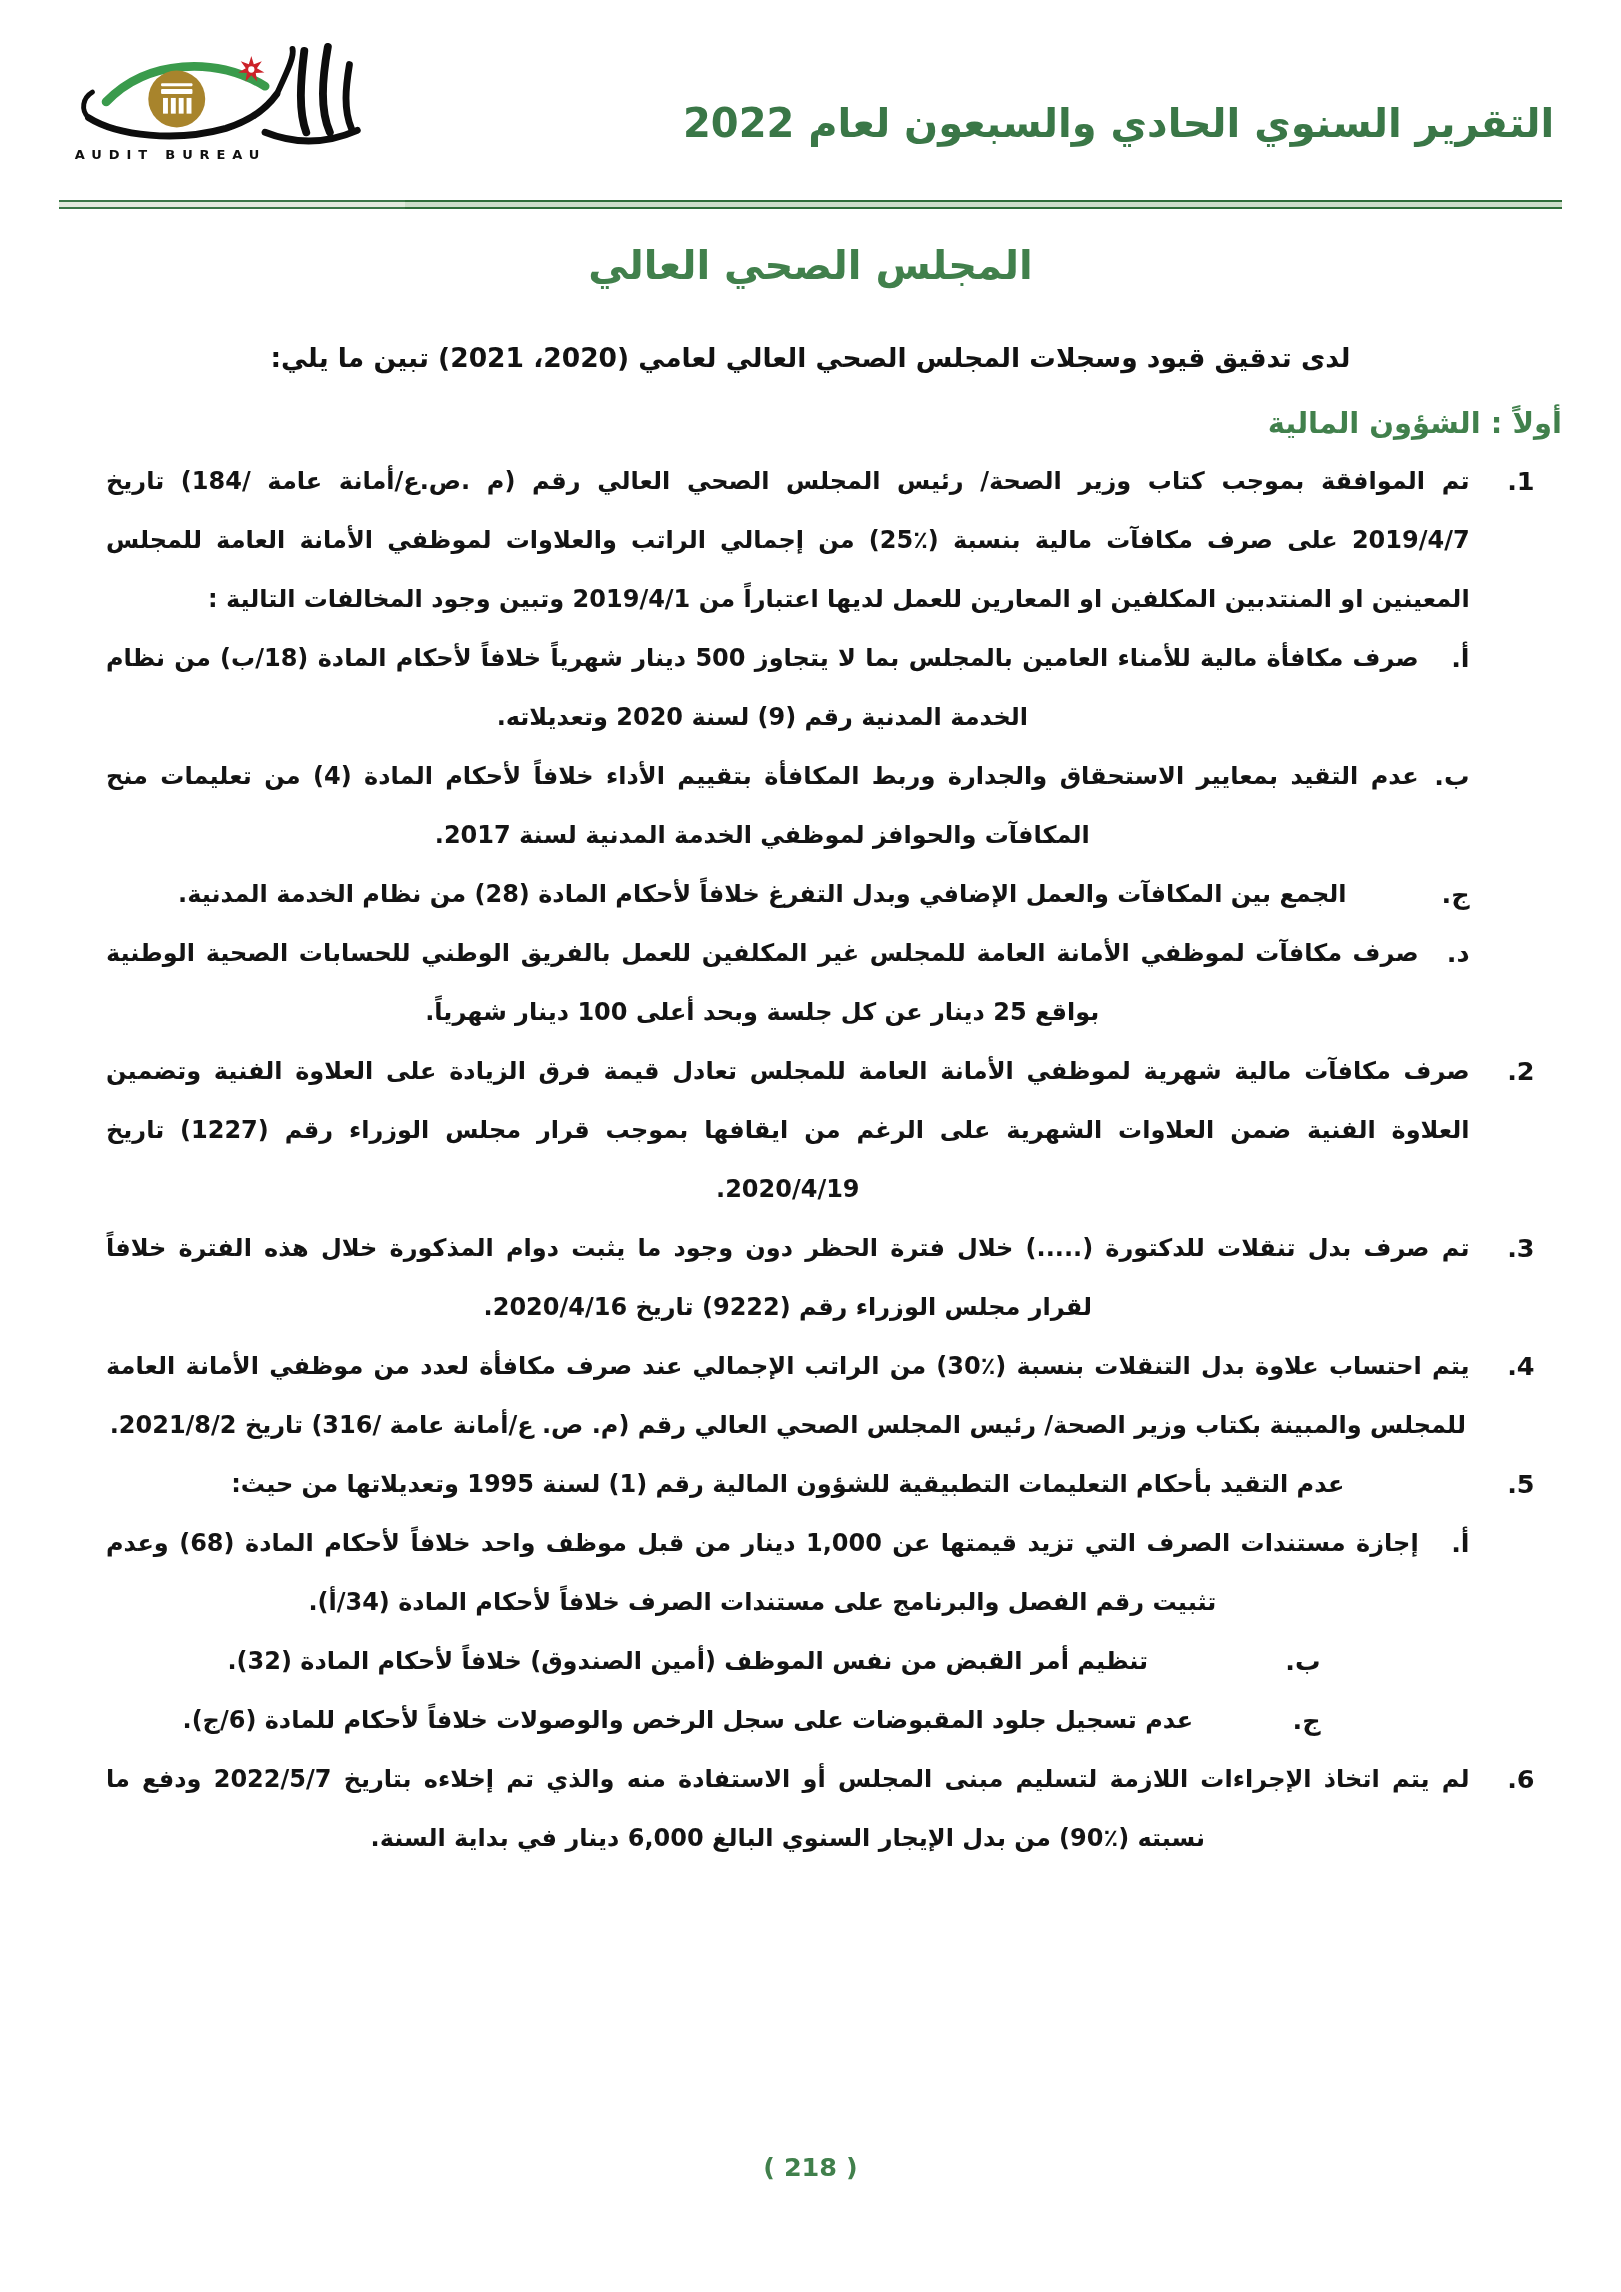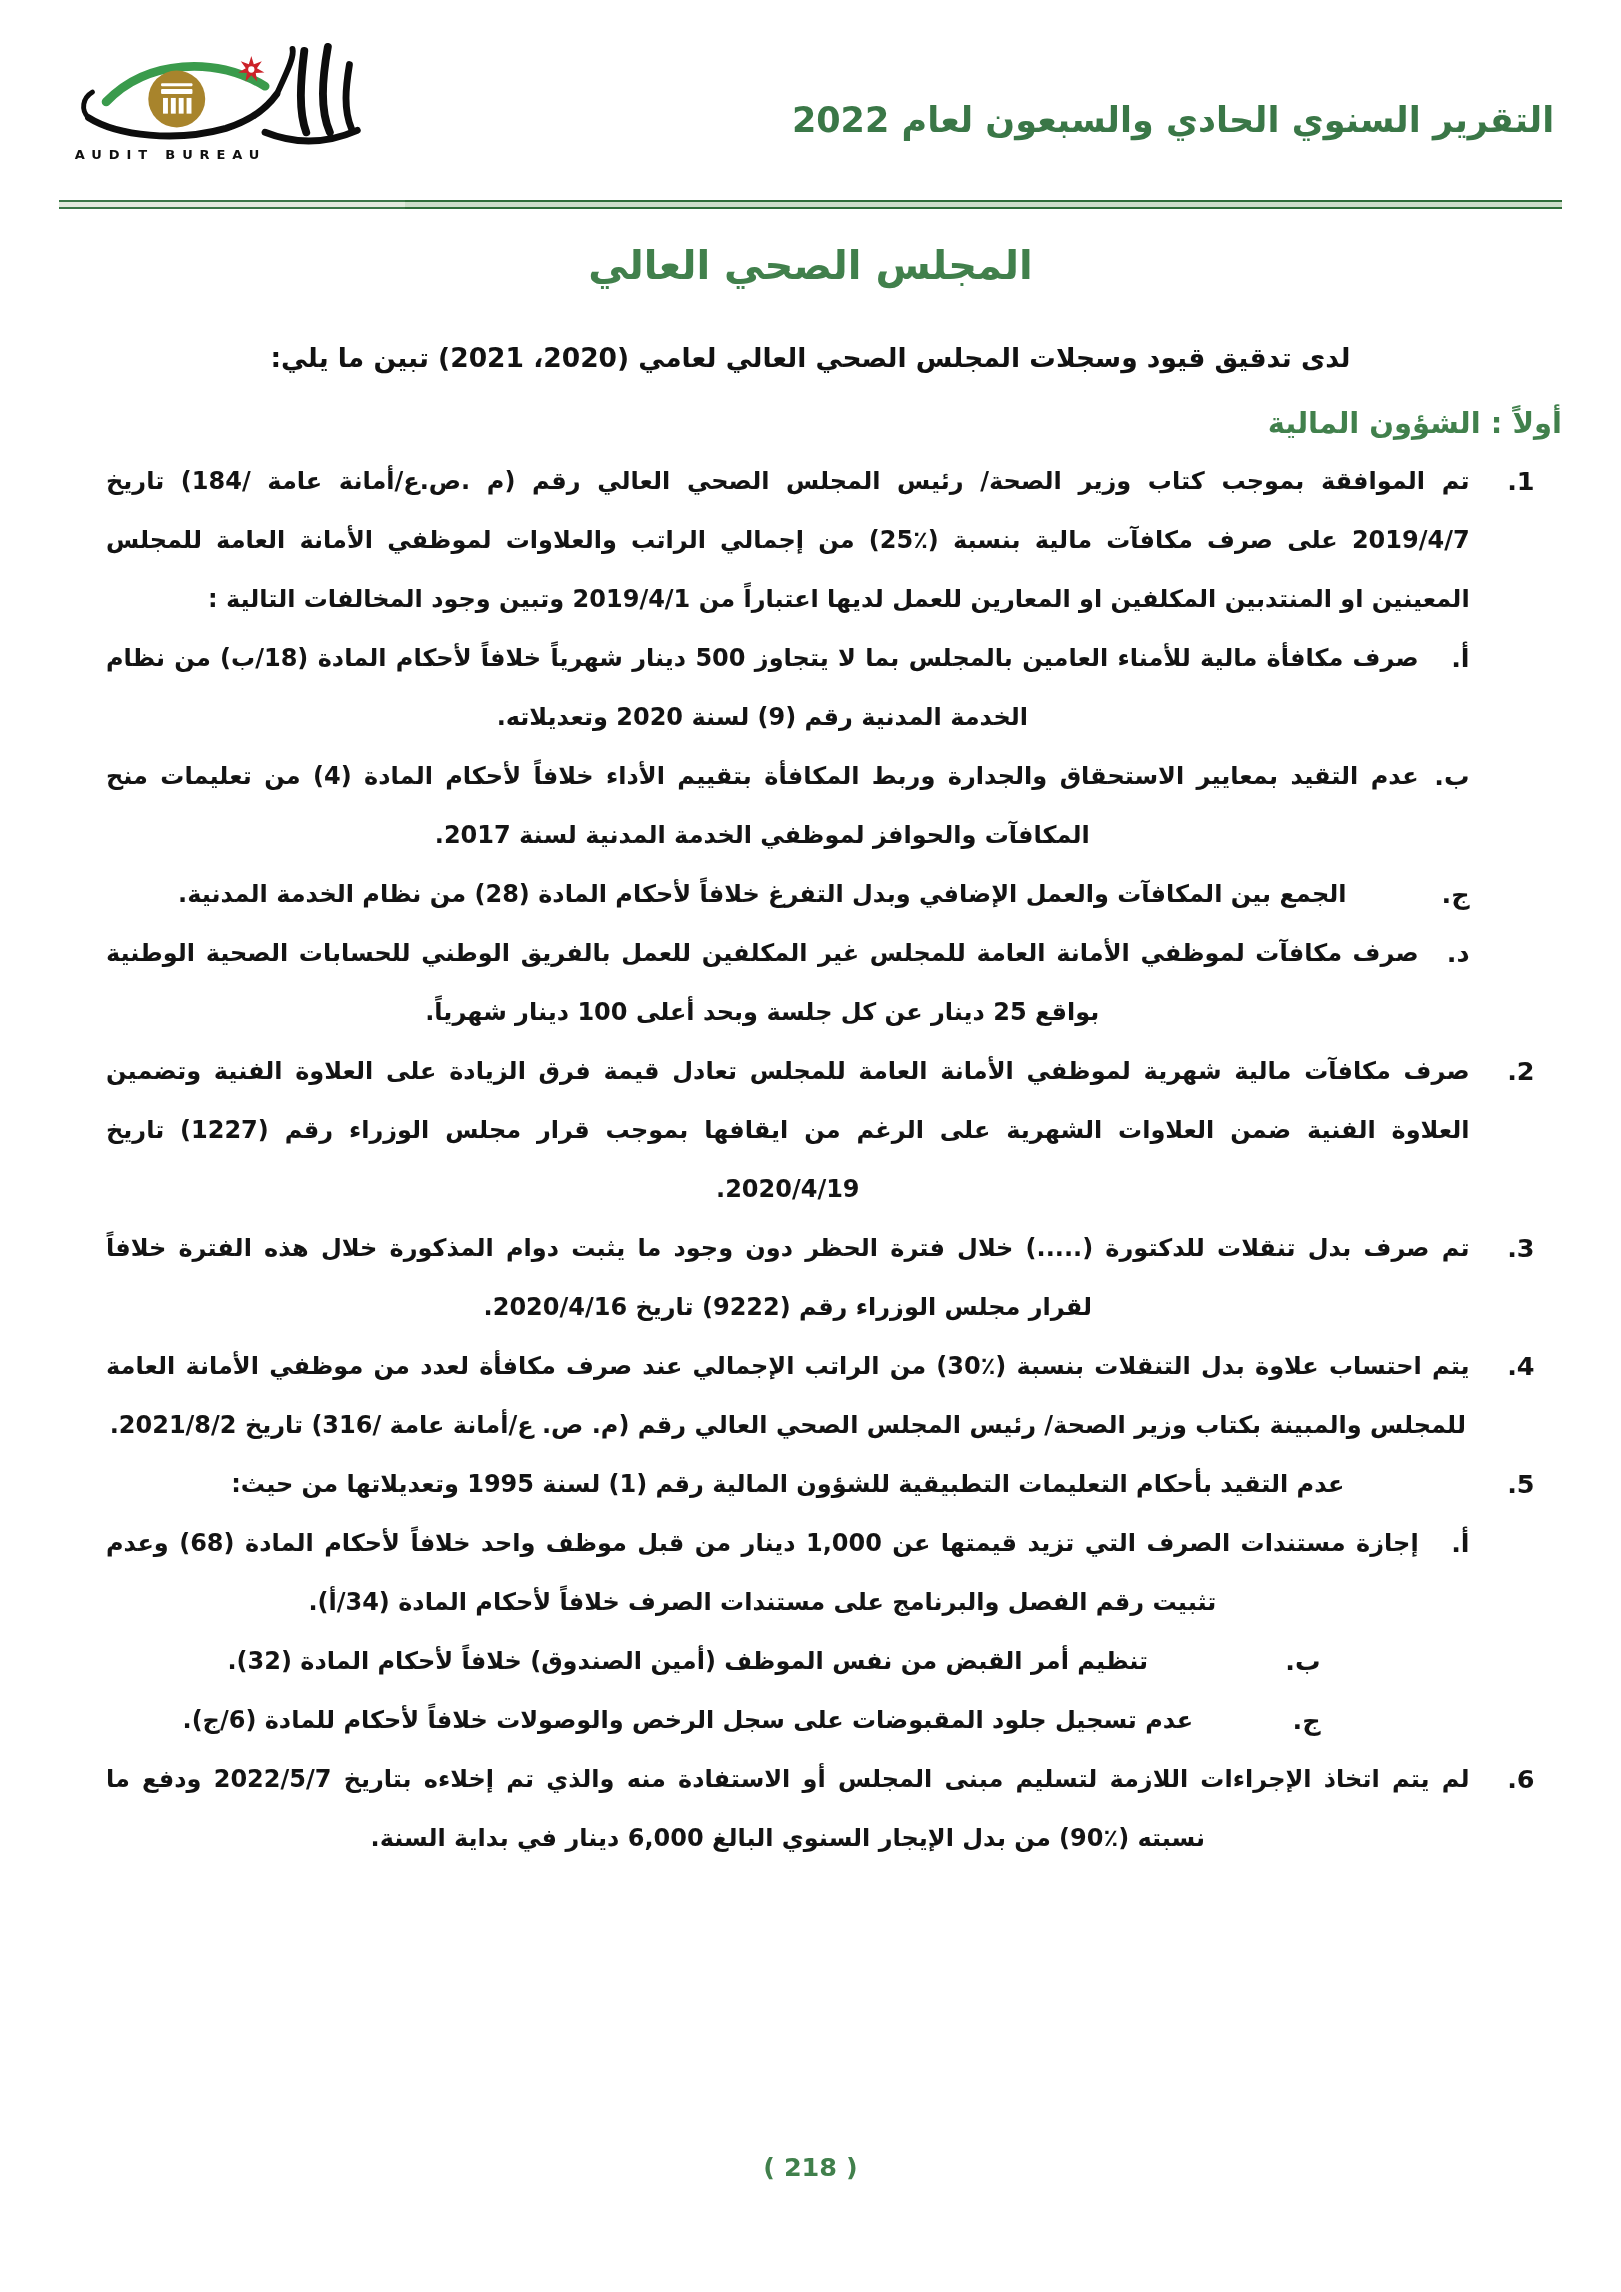--- a/index.html
+++ b/index.html
@@ -17,21 +17,21 @@
   
   .header { direction:ltr; display:flex; align-items:flex-start; justify-content:space-between; height:155px; }
   .logo-block { width:323px; }
   .logo-caption {
     font-size:13px; font-weight:bold; letter-spacing:6.9px;
     color:#101010; margin-top:-3.9px; padding-left:15.7px;
     font-family:"DejaVu Sans", sans-serif;
   }
   .report-title {
     direction:rtl; text-align:right;
-    font-size:35px; font-weight:bold; color:#3a7747;
+    font-size:40px; font-weight:bold; color:#3a7747;
     margin-top:57px; padding-right:7.8px;
     letter-spacing:1px;
     white-space:nowrap;
   }
   .rule { position:relative; height:8.8px; border-top:2px solid #2f6d39; border-bottom:2px solid #2f6d39; background:#cdddc9; margin-top:2px; }
   .rule-left { position:absolute; left:0; top:-2px; height:8.8px; width:23%; background:#e2eadd; border-top:2px solid #3a7747; border-bottom:2px solid #3a7747; }
 
   
   .page-title { text-align:center; font-size:40px; font-weight:bold; color:#41804c; margin:33px 0 4px; }
   .intro      { text-align:center; font-size:26.5px; font-weight:bold; margin:54px 0 0; color:#121212; }

